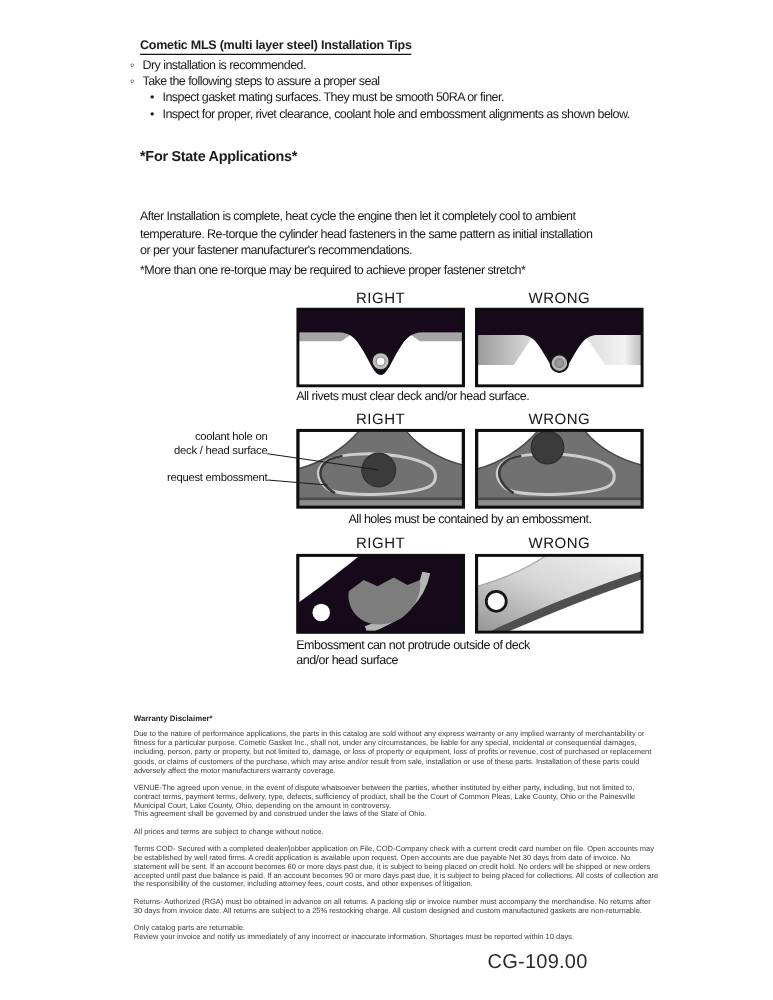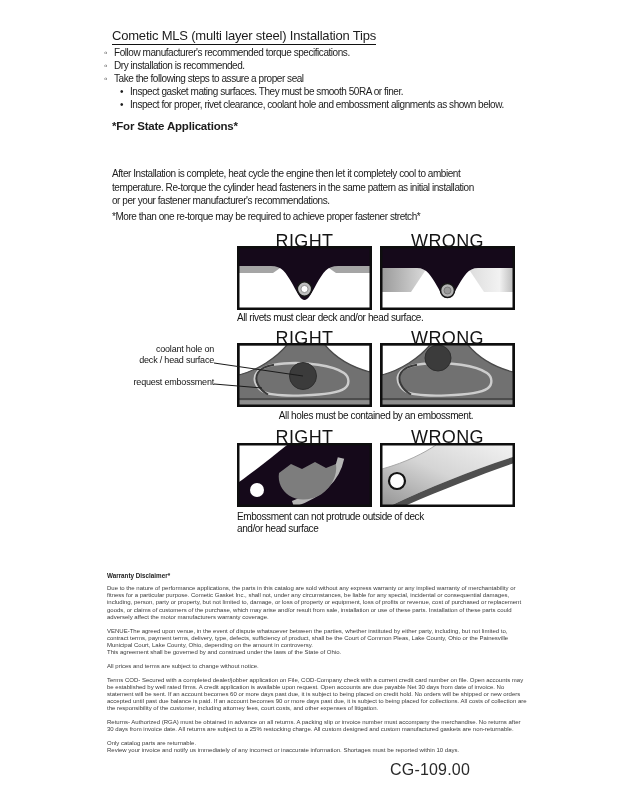--- a/index.html
+++ b/index.html
@@ -4,35 +4,35 @@
 <style>
   html,body{margin:0;padding:0;background:#e9e9e9;}
   .page{
     position:relative;width:618px;height:800px;margin:0 auto;
     background:#ffffff;overflow:hidden;
     font-family:"Liberation Sans", sans-serif;color:var(--text-dark,#1c1c1c);
   }
   .abs{position:absolute;}
   
   .title{
-    font-size:13px;font-weight:normal;letter-spacing:-0.2px;
+    font-size:10px;font-weight:bold;letter-spacing:-0.2px;
     border-bottom:1.5px solid #111;padding-bottom:1px;display:inline-block;
   }
   
   .bullets{font-size:10px;letter-spacing:-0.45px;line-height:13px;width:470px;}
   .b{display:flex;}
   .b .mk{width:10px;flex:0 0 10px;text-align:left;}
   .b.sub{margin-left:16px;}
   .mk.circ::before{content:"◦";font-size:10px;}
   .mk.dot::before{content:"•";font-size:10px;}
   
   .dheading{font-size:11.5px;font-weight:bold;letter-spacing:-0.2px;}
   .para{font-size:10px;letter-spacing:-0.45px;line-height:13.5px;width:470px;white-space:pre-line;}
   
-  .rw{font-size:18px;letter-spacing:0.4px;color:#141414;width:135px;text-align:center;}
+  .rw{font-size:12px;letter-spacing:0.4px;color:#141414;width:135px;text-align:center;}
   .cap{font-size:10px;letter-spacing:-0.4px;line-height:11.5px;color:#141414;white-space:pre-line;}
   .cap.center{width:278px;text-align:center;}
   .sidelabel{font-size:9px;letter-spacing:-0.2px;line-height:10.5px;width:118px;text-align:right;color:#141414;}
   .panel{position:absolute;}
   .leaders{position:absolute;pointer-events:none;}
   
   .ink{fill:var(--panel-black,#15091a);}
   .pgray{fill:var(--panel-gray,#717171);}
   .hole{fill:var(--hole-dark,#3b3b3b);stroke:#2e2e2e;stroke-width:1;}
   
@@ -45,24 +45,20 @@
 </head>
 <body>
 
 <div class="page">
 
   <div class="abs" style="left:112px;top:26px">
     <span class="title">Cometic MLS (multi layer steel) Installation Tips</span>
   </div>
 
   <div class="abs bullets" style="left:104px;top:46px">
-    <div class="b">
-        <span class="mk circ"></span>
-        <span>Follow manufacturer's recommended torque specifications.</span>
-      </div>
     <div class="b">
         <span class="mk circ"></span>
         <span>Dry installation is recommended.</span>
       </div>
     <div class="b">
         <span class="mk circ"></span>
         <span>Take the following steps to assure a proper seal</span>
       </div>
     <div class="b sub">
         <span class="mk dot"></span>

